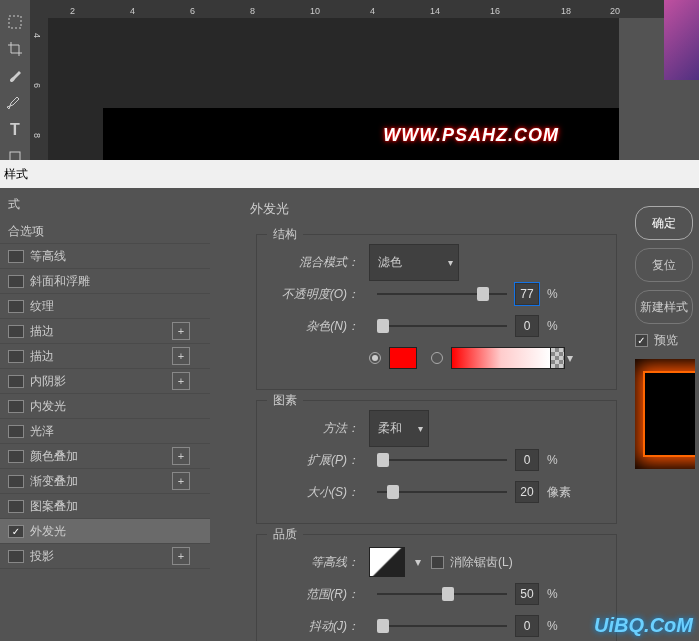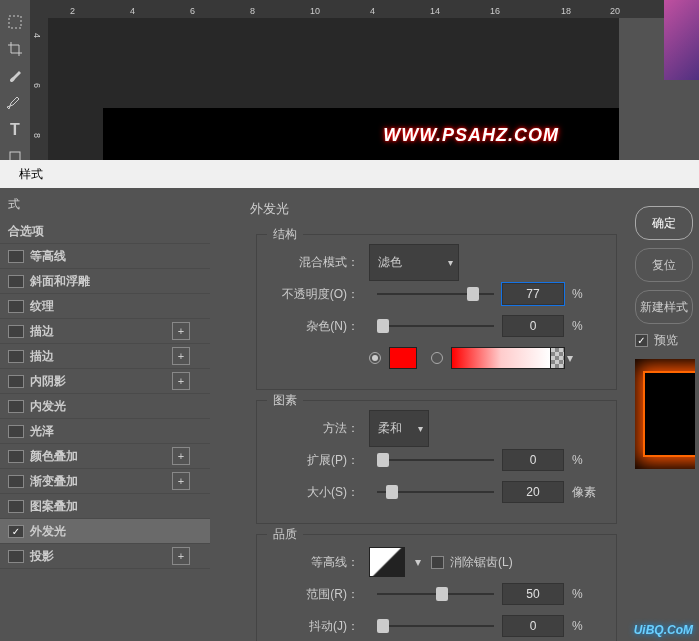--- a/index.html
+++ b/index.html
@@ -13,62 +13,62 @@
 
 .toolbar { position: absolute; left: 0; top: 0; width: 30px; bottom: 0; background: #535353; padding-top: 8px; }
 .tool-btn { width: 26px; height: 26px; margin: 1px 2px; display: flex; align-items: center; justify-content: center; cursor: pointer; color: #ccc; }
 
 .canvas-area { position: absolute; left: 48px; top: 18px; right: 80px; bottom: 0; background: #282828; }
 .black-strip { position: absolute; left: 55px; top: 90px; right: 0; height: 55px; background: #000; display: flex; align-items: center; justify-content: flex-end; padding-right: 60px; }
 .url-text { color: #fff; font-weight: bold; font-size: 18px; font-style: italic; letter-spacing: 1px; text-shadow: 0 0 6px #f00, 0 0 3px #f00; }
 
 .right-thumb { position: absolute; right: 0; top: 0; width: 35px; height: 80px; background: linear-gradient(135deg, #c050a0, #503080); }
 
-.title-bar { position: absolute; top: 160px; left: 0; right: 0; height: 28px; background: #f0f0f0; color: #000; display: flex; align-items: center; padding-left: 19px; }
+.title-bar { position: absolute; top: 160px; left: 0; right: 0; height: 28px; background: #f0f0f0; color: #000; display: flex; align-items: center; padding-left: 4px; }
 
 .dialog { position: absolute; top: 188px; left: 0; right: 0; bottom: 0; background: #535353; display: flex; }
 
 .styles-panel { width: 210px; background: #535353; }
 .styles-header { padding: 8px 0 6px 8px; color: #ccc; }
 .style-row { height: 25px; display: flex; align-items: center; padding-left: 8px; padding-right: 20px; justify-content: space-between; cursor: pointer; border-bottom: 1px solid #4a4a4a; }
 .style-row.selected { background: #6a6a6a; }
 .style-row .chk { width: 16px; margin-right: 6px; }
-.style-row .lbl { flex: 1; font-weight: bold; }
+.style-row .lbl { flex: 1; }
 .style-row .plus { width: 18px; height: 18px; border: 1px solid #888; display: flex; align-items: center; justify-content: center; font-size: 11px; }
 
 .center-panel { flex: 1; padding: 8px 12px; background: #535353; }
 .panel-title { padding: 4px 0 10px 28px; font-size: 13px; }
 .group { border: 1px solid #444; margin: 6px 0 10px 34px; padding: 10px 14px 14px 22px; position: relative; background: #535353; }
 .group-title { position: absolute; top: -9px; left: 10px; background: #535353; padding: 0 6px; font-size: 12px; }
 .form-row { display: flex; align-items: center; height: 30px; margin: 2px 0; }
-.form-label { width: 90px; text-align: right; padding-right: 10px; }
+.form-label { width: 90px; text-align: right; padding-right: 10px; font-style: italic; }
 .dropdown { background: #404040; border: 1px solid #333; height: 37px; min-width: 90px; display: flex; align-items: center; padding: 0 18px 0 8px; position: relative; cursor: pointer; }
 .dropdown::after { content: "▾"; position: absolute; right: 5px; font-size: 10px; }
 .slider-track { flex: 1; height: 2px; background: #333; position: relative; margin: 0 8px; max-width: 130px; }
 .slider-thumb { position: absolute; top: -6px; width: 12px; height: 14px; background: #ccc; border-radius: 2px; cursor: pointer; }
-.num-input { width: 62px; height: 22px; background: #404040; border: 1px solid #333; color: #e0e0e0; text-align: center; }
+.num-input { width: 24px; height: 22px; background: #404040; border: 1px solid #333; color: #e0e0e0; text-align: center; }
 .num-input.hl { outline: 1px solid #1473e6; }
 .unit { margin-left: 8px; width: 30px; }
 .radio { width: 12px; height: 12px; border-radius: 50%; border: 1px solid #aaa; margin-right: 8px; display: inline-block; position: relative; }
 .radio.checked::after { content: ""; width: 6px; height: 6px; background: #ccc; border-radius: 50%; position: absolute; left: 2px; top: 2px; }
 .color-swatch { width: 28px; height: 22px; border: 1px solid #222; cursor: pointer; }
 .gradient-swatch { width: 100px; height: 22px; background: linear-gradient(to right, #ff0000, #ffcccc, #fff); border: 1px solid #222; cursor: pointer; position: relative; }
 .checker { background-image: linear-gradient(45deg,#888 25%,transparent 25%),linear-gradient(-45deg,#888 25%,transparent 25%),linear-gradient(45deg,transparent 75%,#888 75%),linear-gradient(-45deg,transparent 75%,#888 75%); background-size: 8px 8px; background-position: 0 0,0 4px,4px -4px,-4px 0; background-color: #ccc; width: 12px; display: inline-block; }
 .contour-swatch { width: 36px; height: 30px; background: linear-gradient(135deg, #fff 48%, #222 52%); border: 1px solid #222; cursor: pointer; }
 .checkbox { width: 13px; height: 13px; border: 1px solid #888; background: #404040; margin-right: 6px; display: inline-flex; align-items: center; justify-content: center; font-size: 10px; }
 .checkbox.checked::after { content: "✓"; color: #fff; }
 
 .right-panel { width: 70px; padding: 18px 6px; background: #535353; }
 .btn { height: 34px; border: 1px solid #777; border-radius: 14px; background: #535353; color: #ccc; display: flex; align-items: center; justify-content: center; margin-bottom: 8px; cursor: pointer; padding: 0 10px; white-space: nowrap; }
 .btn.primary { border-color: #aaa; color: #fff; }
 .preview-row { display: flex; align-items: center; margin: 6px 0 10px 0; }
 .preview-box { width: 60px; height: 110px; background: #000; position: relative; overflow: hidden; }
 .preview-box::after { content: ""; position: absolute; inset: 12px -30px 12px 8px; border: 2px solid #ff6600; box-shadow: 0 0 18px 6px #ff5500; }
 
-.watermark { position: absolute; right: 6px; bottom: 4px; color: #6bd0ff; font-size: 12px; font-weight: bold; text-shadow: 0 0 6px #09f; font-style: italic; }
+.watermark { position: absolute; right: 6px; bottom: 4px; color: #6bd0ff; font-size: 20px; font-weight: bold; text-shadow: 0 0 6px #09f; font-style: italic; }
 </style>
 </head>
 <body>
 
 <div class="top-area">
   <div class="toolbar">
     <div class="tool-btn">
         <svg width="16" height="16">
           <rect x="2" y="2" width="12" height="12" fill="none" stroke="#ccc" stroke-dasharray="2,2"></rect>
         </svg>

